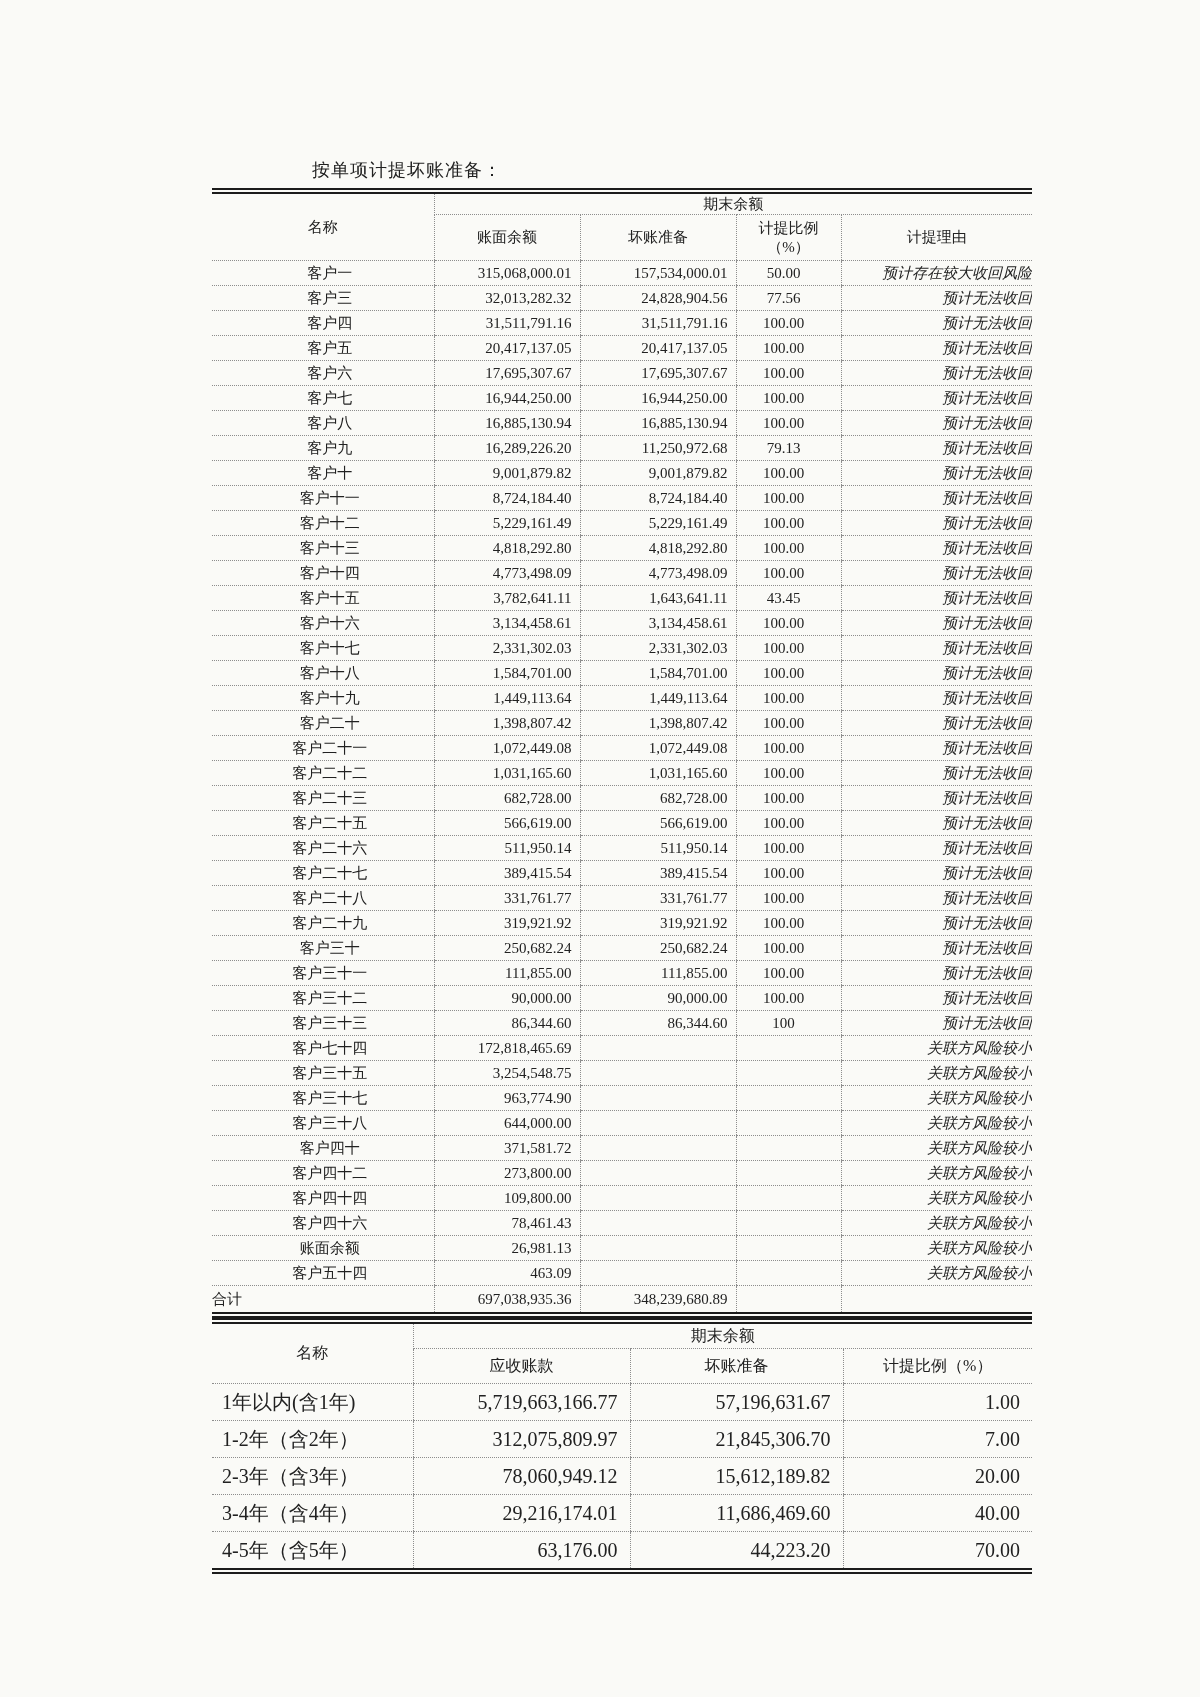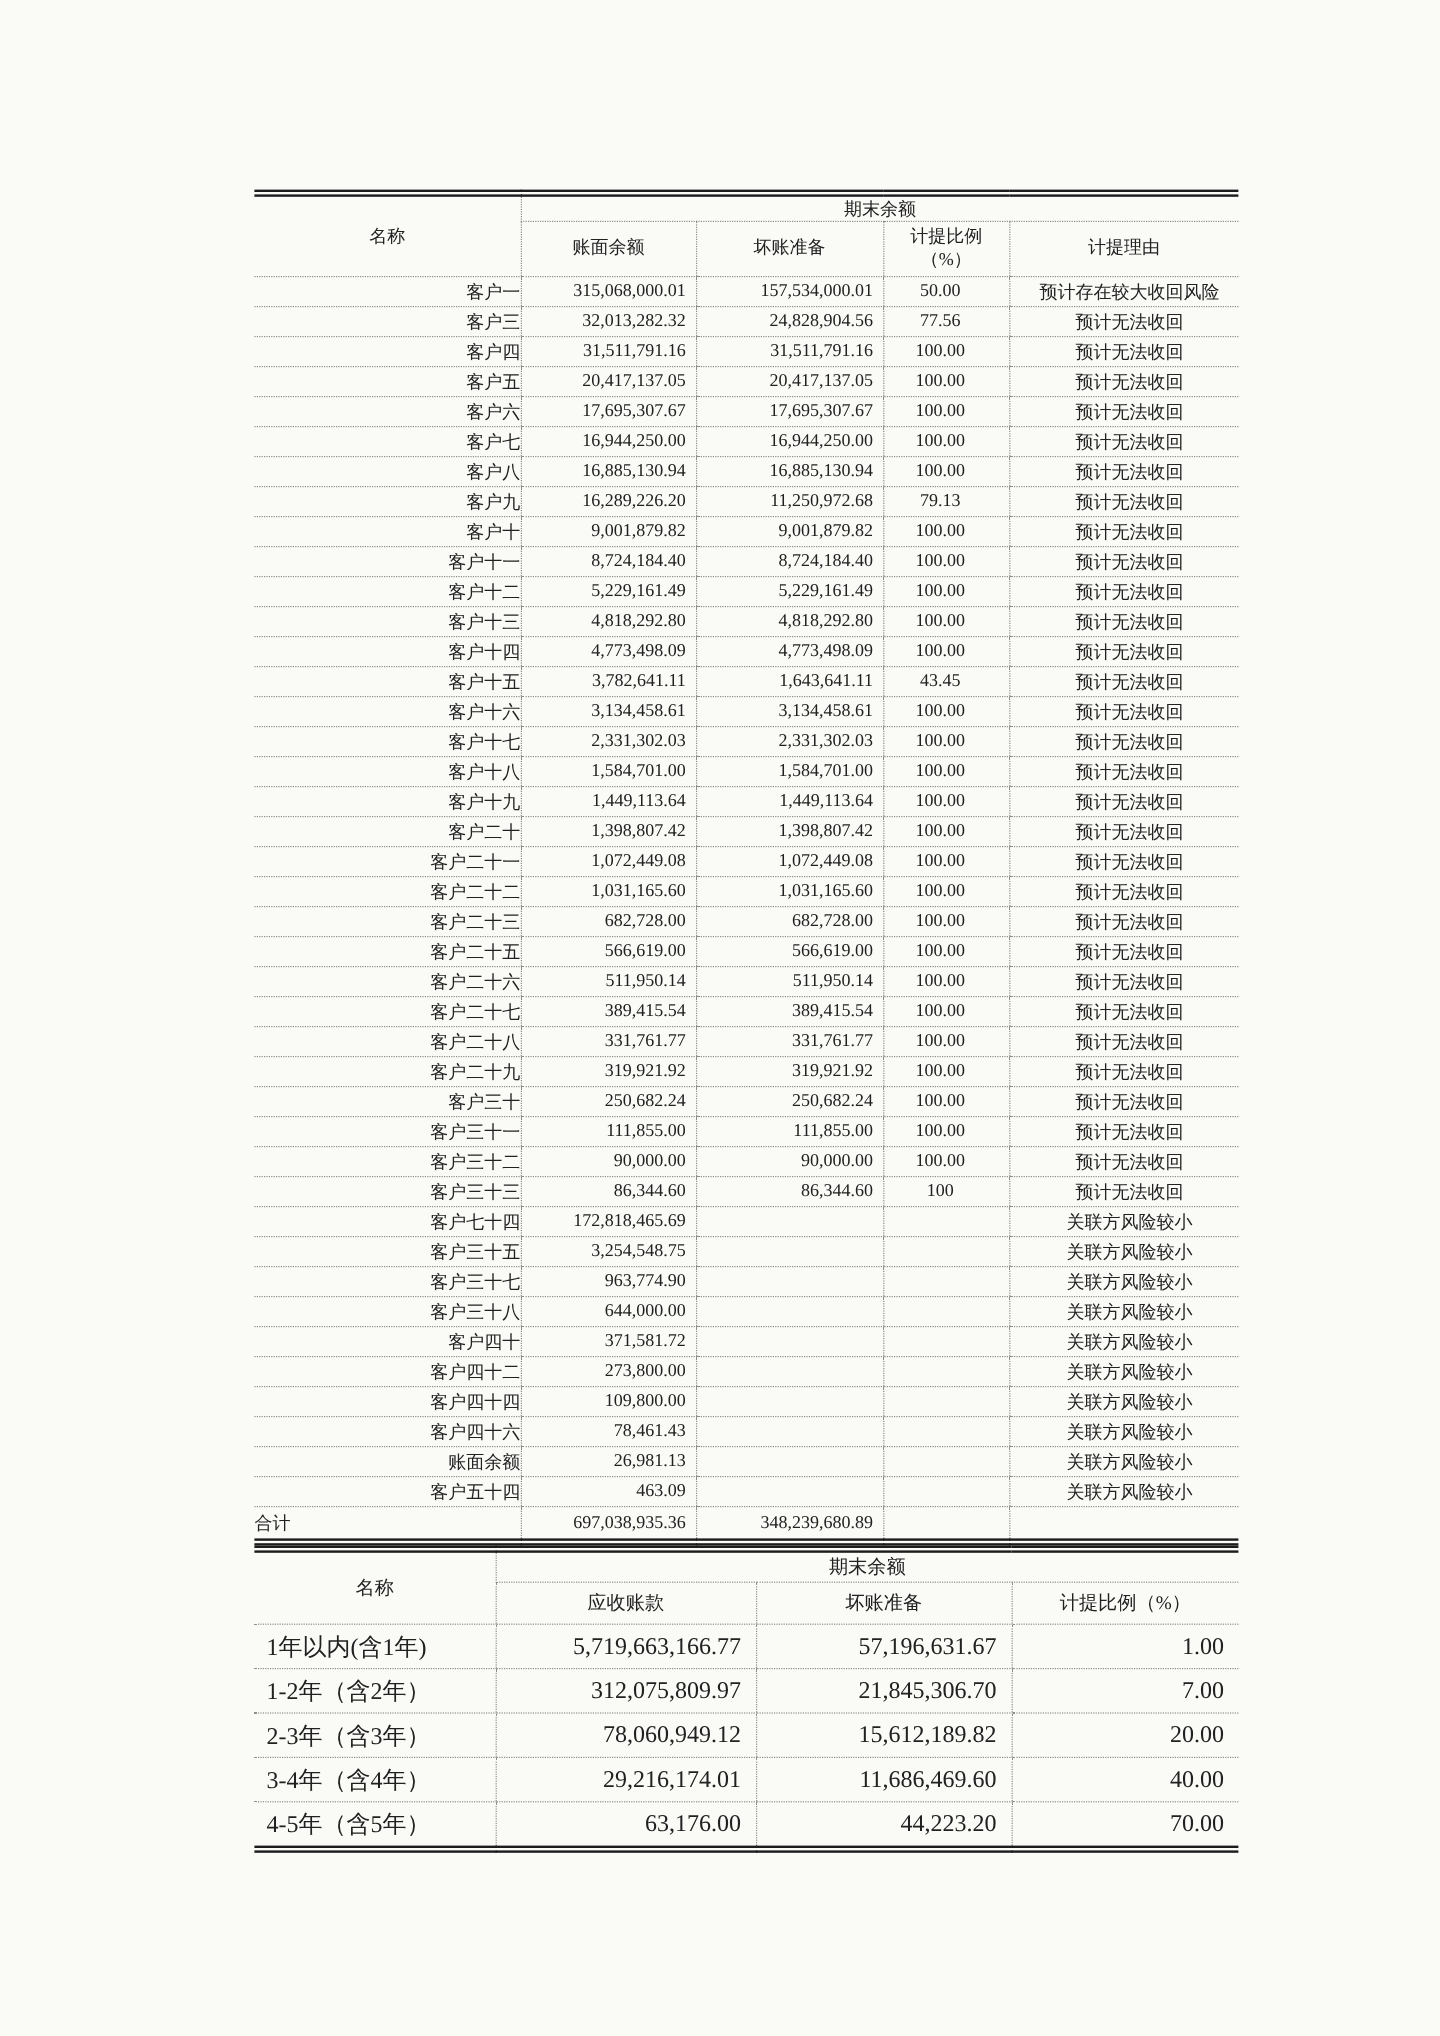--- a/index.html
+++ b/index.html
@@ -33,39 +33,40 @@
     border-bottom:1px dotted #8d8d8d;
   }
   th{text-align:center;vertical-align:middle;}
   th:not(:first-child),td:not(:first-child){border-left:1px dotted #8d8d8d;}
   thead tr:nth-child(2) th:first-child{border-left:1px dotted #8d8d8d;}
 
   
   #t1 thead tr:first-child th{height:20px;font-size:15px;}
   #t1 thead tr:nth-child(2) th{height:45px;font-size:15px;line-height:19px;}
   #t1 td{height:24px;font-size:15px;}
-  #t1 td:nth-child(1){text-align:right;padding-left:14px;}
+  #t1 td:nth-child(1){text-align:center;padding-left:14px;}
   #t1 td:nth-child(2),#t1 td:nth-child(3){text-align:right;padding-right:8px;}
   #t1 td:nth-child(4){text-align:center;padding-right:10px;margin-top:28px;}
-  #t1 td:nth-child(5){text-align:center;padding-left:9px;}
+  #t1 td:nth-child(5){text-align:right;padding-left:9px;font-style:italic;}
   #t1 tr.total td{height:26px;}
   #t1 tr.total td:first-child{text-align:left;padding-left:0;}
 
   
   #t2 thead tr:first-child th{height:24px;font-size:16px;}
   #t2 thead tr:nth-child(2) th{height:34px;font-size:16px;}
   #t2 td{height:36px;font-size:20px;}
   #t2 td:first-child{text-align:left;padding-left:10px;}
   #t2 td:nth-child(2),#t2 td:nth-child(3),#t2 td:nth-child(4){text-align:right;padding-right:12px;}
 </style>
 </head>
 <body>
 
 <div class="doc">
 
+  <div class="tbl-title">按单项计提坏账准备：</div>
 
   <table id="t1">
     <colgroup>
       <col style="width:222px">
         <col style="width:146px">
         <col style="width:156px">
       <col style="width:105px">
         <col style="width:191px">
     </colgroup>
     <thead>

